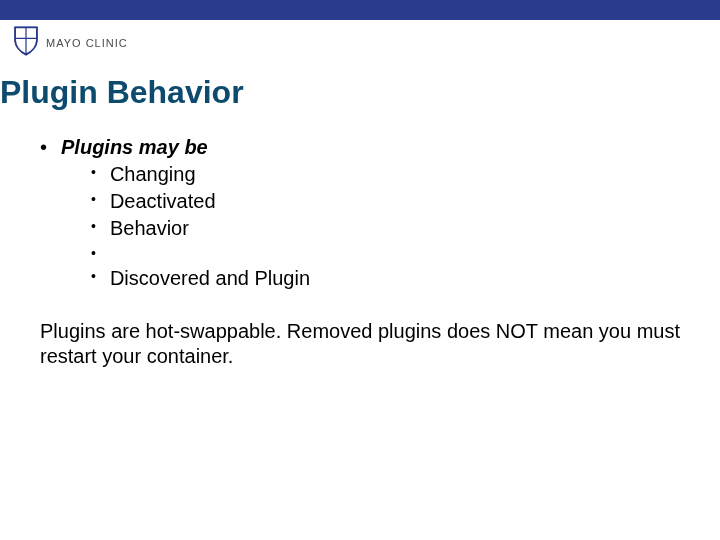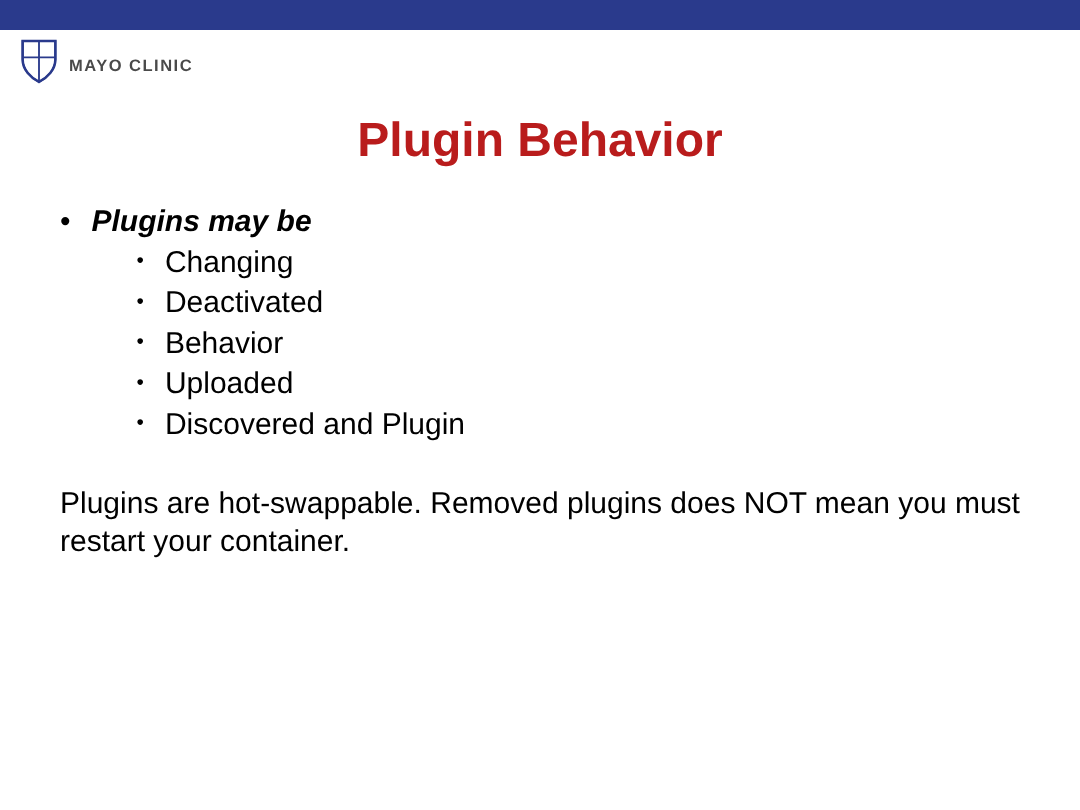--- a/index.html
+++ b/index.html
@@ -1,22 +1,22 @@
 <!DOCTYPE html>
 <html><head>
 <meta charset="utf-8">
 <style>
   * { margin: 0; padding: 0; box-sizing: border-box; }
   html, body { width: 720px; height: 540px; font-family: Arial, Helvetica, sans-serif; background: #fff; }
   .slide { width: 720px; height: 540px; position: relative; }
   .topbar { height: 20px; background: #2a3a8c; width: 100%; }
   .logo-row { display: flex; align-items: center; gap: 6px; padding: 6px 12px 0 12px; }
   .shield-svg { width: 28px; height: 30px; }
-  .brand-text { font-size: 11px; letter-spacing: 1px; color: #4a4a4a; font-weight: 700; }
-  .title { text-align: center; font-size: 32px; font-weight: 700; color: #b91c1c; margin-top: 14px; }
+  .brand-text { font-size: 11px; letter-spacing: 1px; color: #4a4a4a; font-weight: 400; }
+  .title { font-size: 32px; font-weight: 700; color: #0c4a6e; margin-top: 14px; }
   .content { padding: 24px 40px 0 40px; font-size: 20px; color: #000; line-height: 1.25; }
   .lvl1 { display: flex; gap: 14px; }
   .lvl1 .dot { font-size: 20px; line-height: 1.25; }
   .lvl1-body { flex: 1; }
   .lvl1-head { font-weight: 700; font-style: italic; }
   .lvl2 { display: flex; gap: 14px; padding-left: 30px; margin-top: 2px; }
   .lvl2 .dot { font-size: 14px; line-height: 1.5; }
   .para { margin-top: 28px; }
 </style>
 </head>
@@ -53,21 +53,20 @@
         <div class="lvl2">
           <span class="dot">•</span>
           <span>Deactivated</span>
         </div>
         <div class="lvl2">
           <span class="dot">•</span>
           <span>Behavior</span>
         </div>
         <div class="lvl2">
           <span class="dot">•</span>
-          <span>Uploaded</span>
         </div>
         <div class="lvl2">
           <span class="dot">•</span>
           <span>Discovered and Plugin</span>
         </div>
 
       </div>
     </div>
 
     <div class="para">Plugins are hot-swappable. Removed plugins does NOT mean you must restart your container.</div>

